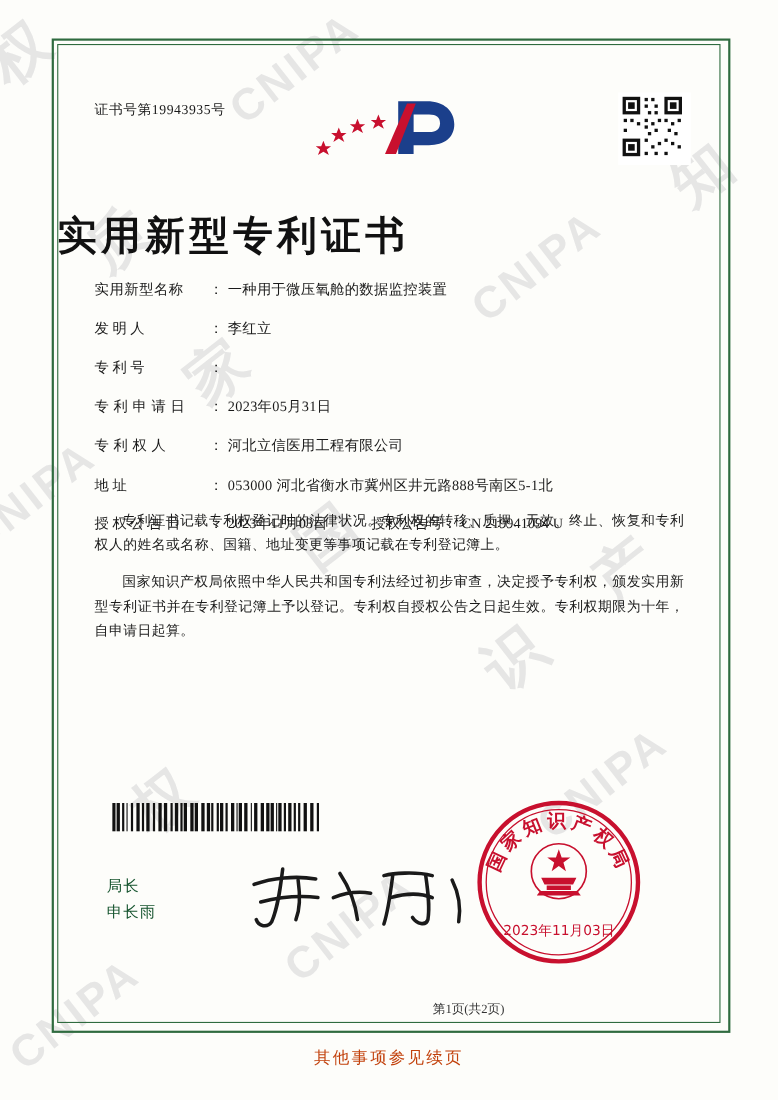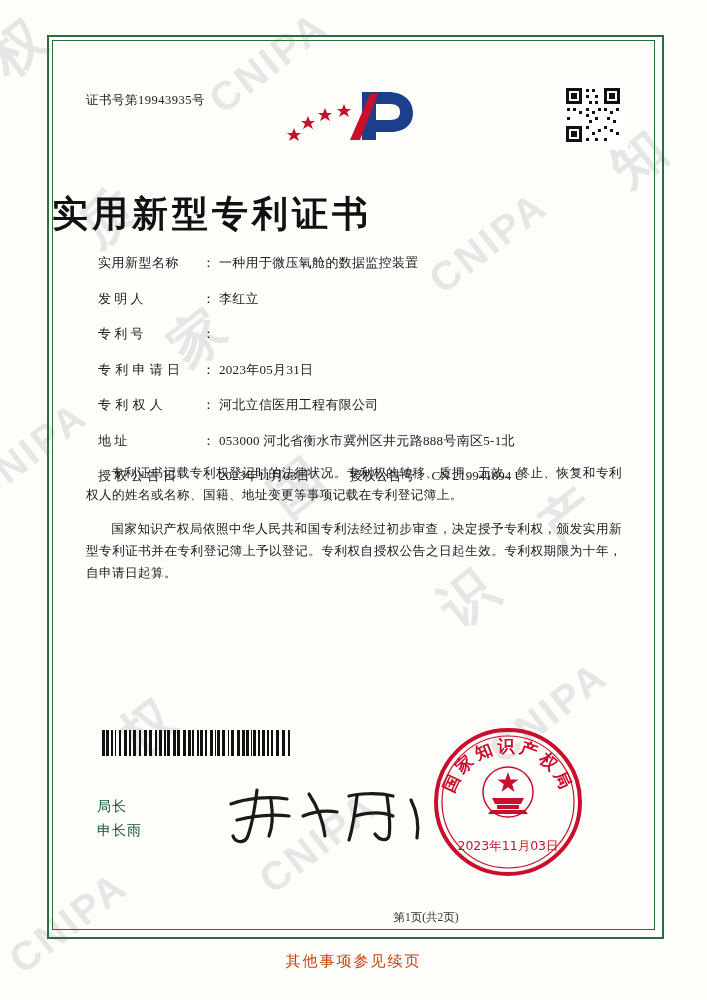--- a/index.html
+++ b/index.html
@@ -109,21 +109,20 @@
     position: absolute;
     left: 34px; top: 214px;
     width: 540px;
   }
   .frow {
     display: flex;
     align-items: baseline;
     margin-bottom: 17.5px;
     font-size: 13px;
     color: #1a1a1a;
-    margin-left: 12px;
   }
   .flabel {
     width: 104px;
     flex: 0 0 104px;
     display: flex;
     justify-content: space-between;
     letter-spacing: 0px;
   }
   .flabel.nosp { display: block; letter-spacing: .5px; }
   .fcolon { margin: 0 4px 0 0; }

